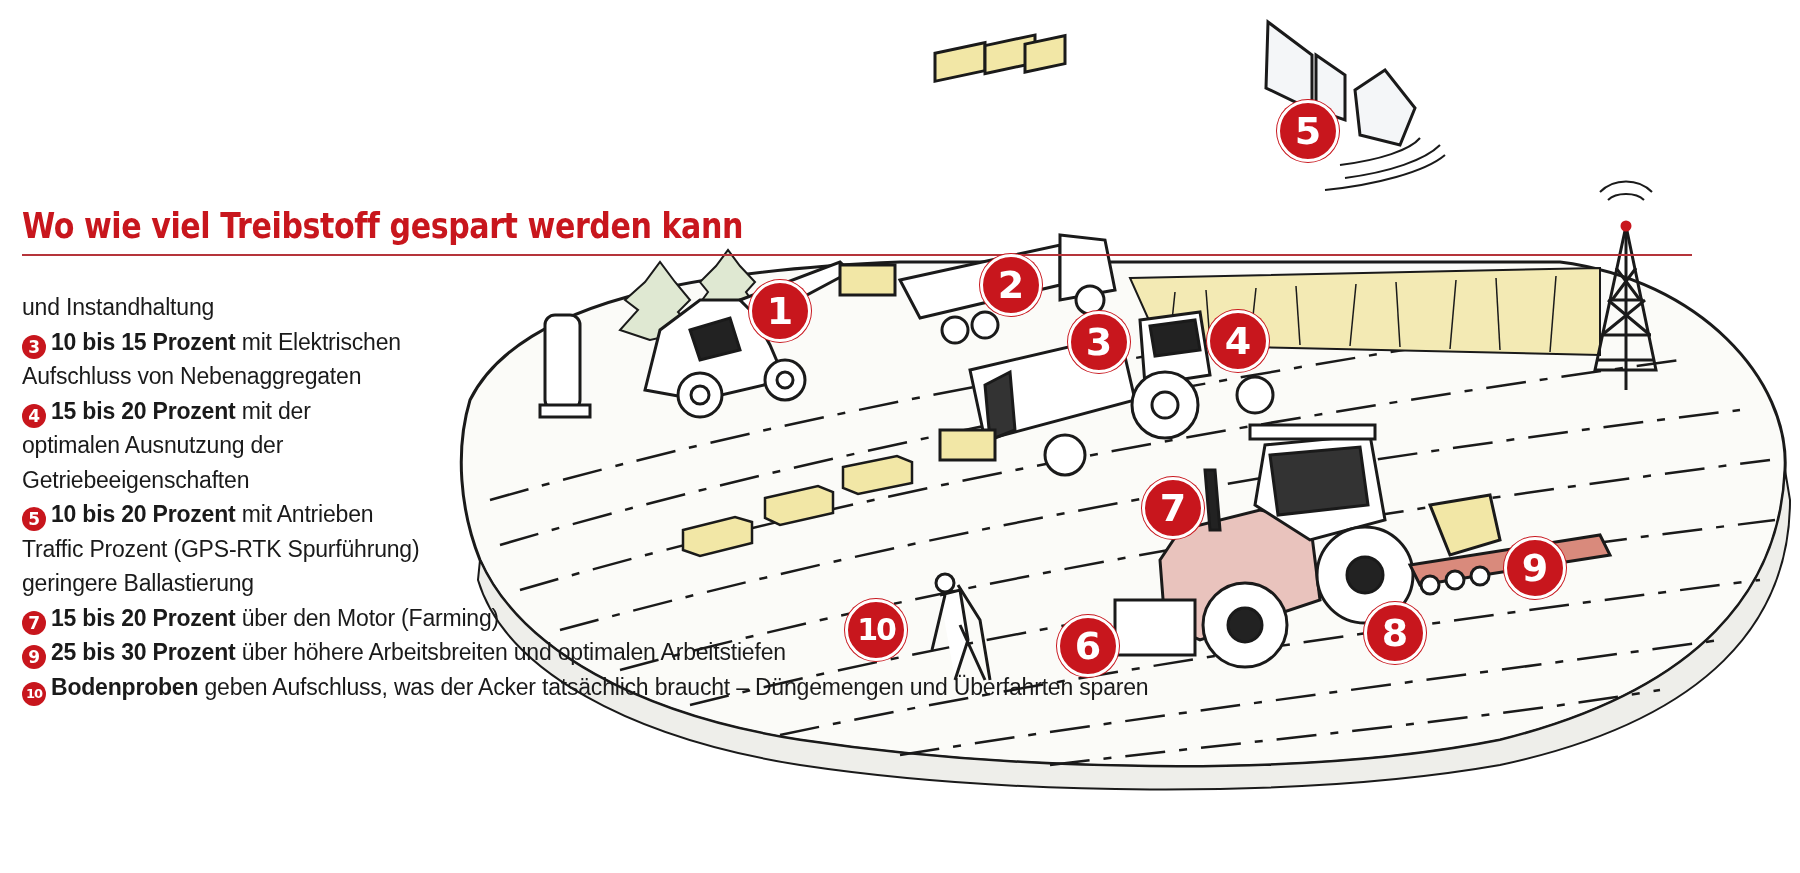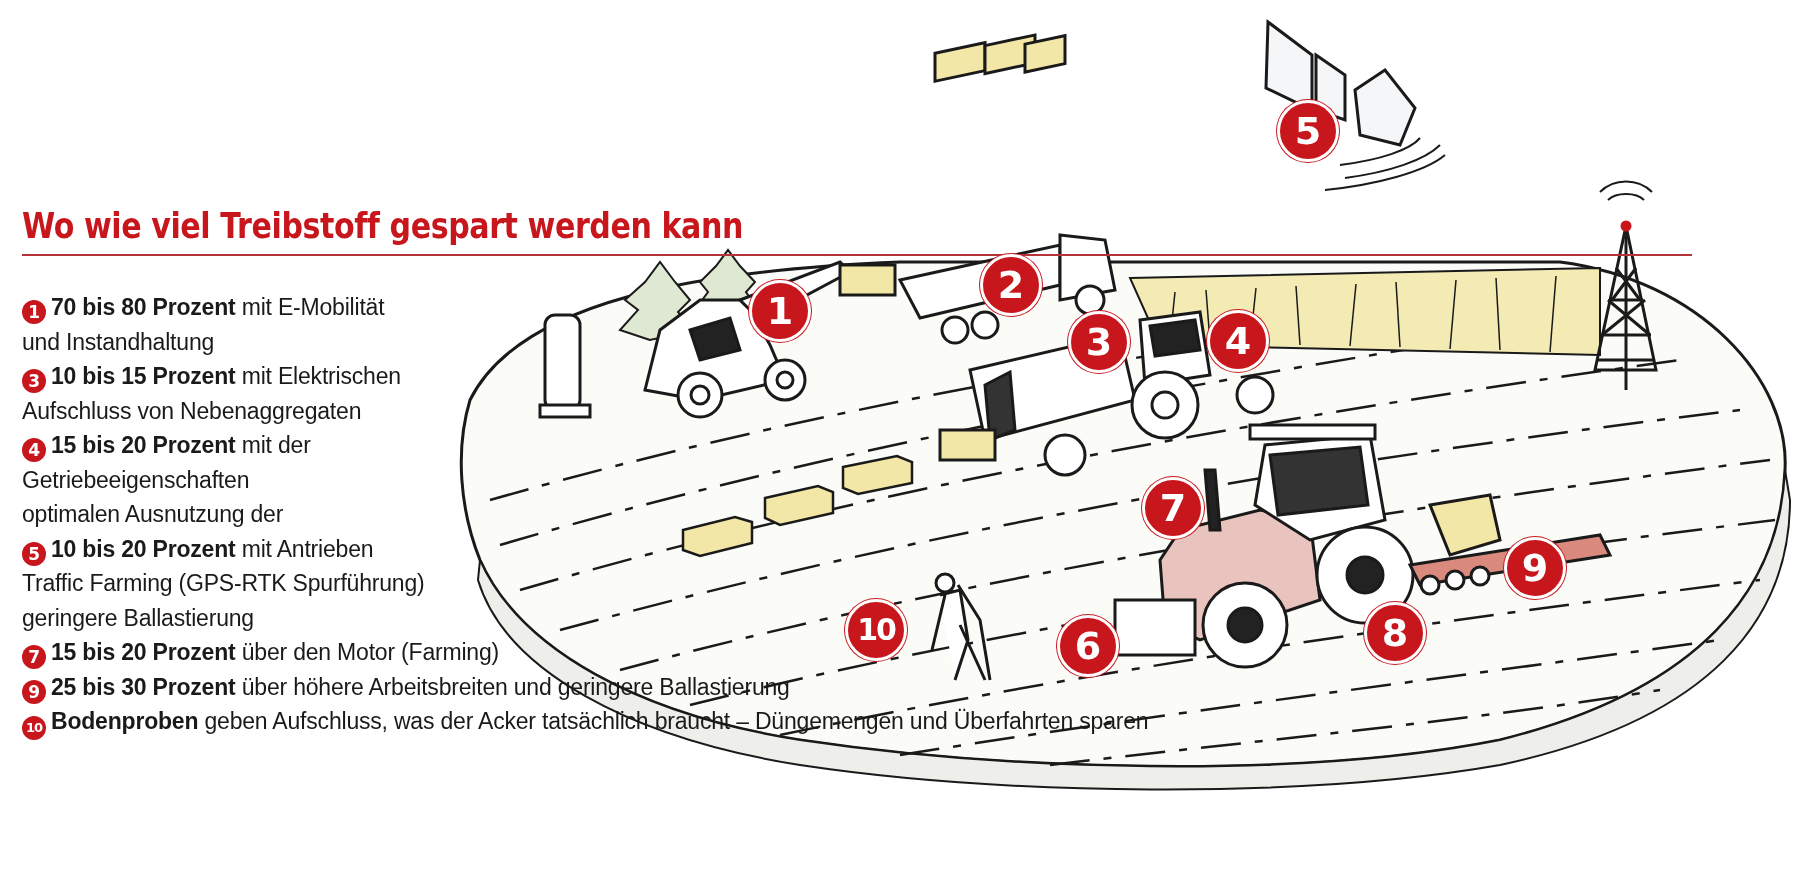--- a/index.html
+++ b/index.html
@@ -153,40 +153,39 @@
     <circle cx="945" cy="583" r="9"></circle>
     <path d="M940 595 L960 590 L968 640 L955 680 M960 625 L985 680 M945 595 L932 650"></path>
     <path d="M958 585 L980 620 L990 680" fill="none"></path>
   </g>
 </svg>
 
 <div class="title">Wo wie viel Treibstoff gespart werden kann</div>
 <div class="rule"></div>
 
 <div class="legend">
-  <div class="legend-line"><span class="num">1</span><b>70 bis 80 Prozent</b><span> mit E-Mobilität</span></div>
 
   <div class="legend-line">und Instandhaltung</div>
 
   <div class="legend-line"><span class="num">3</span><b>10 bis 15 Prozent</b><span> mit Elektrischen</span></div>
   <div class="legend-line">Aufschluss von Nebenaggregaten</div>
 
   <div class="legend-line"><span class="num">4</span><b>15 bis 20 Prozent</b><span> mit der</span></div>
+  <div class="legend-line">optimalen Ausnutzung der</div>
   <div class="legend-line">Getriebeeigenschaften</div>
-  <div class="legend-line">optimalen Ausnutzung der</div>
 
   <div class="legend-line"><span class="num">5</span><b>10 bis 20 Prozent</b><span> mit Antrieben</span></div>
-  <div class="legend-line">Traffic Farming (GPS-RTK Spurführung)</div>
+  <div class="legend-line">Traffic Prozent (GPS-RTK Spurführung)</div>
 
   <div class="legend-line">geringere Ballastierung</div>
 
   <div class="legend-line"><span class="num">7</span><b>15 bis 20 Prozent</b><span> über den Motor (Farming)</span></div>
 
 
-  <div class="legend-line"><span class="num">9</span><b>25 bis 30 Prozent</b><span> über höhere Arbeitsbreiten und geringere Ballastierung</span></div>
+  <div class="legend-line"><span class="num">9</span><b>25 bis 30 Prozent</b><span> über höhere Arbeitsbreiten und optimalen Arbeitstiefen</span></div>
 
   <div class="legend-line"><span class="num small">10</span><b>Bodenproben</b><span> geben Aufschluss, was der Acker tatsächlich braucht – Düngemengen und Überfahrten sparen</span></div>
 </div>
 
 <div class="badge" style="left:749px;top:280px">1</div>
 <div class="badge" style="left:980px;top:254px">2</div>
 <div class="badge" style="left:1068px;top:311px">3</div>
 <div class="badge" style="left:1207px;top:310px">4</div>
 <div class="badge" style="left:1277px;top:100px">5</div>
 <div class="badge" style="left:1057px;top:615px">6</div>

